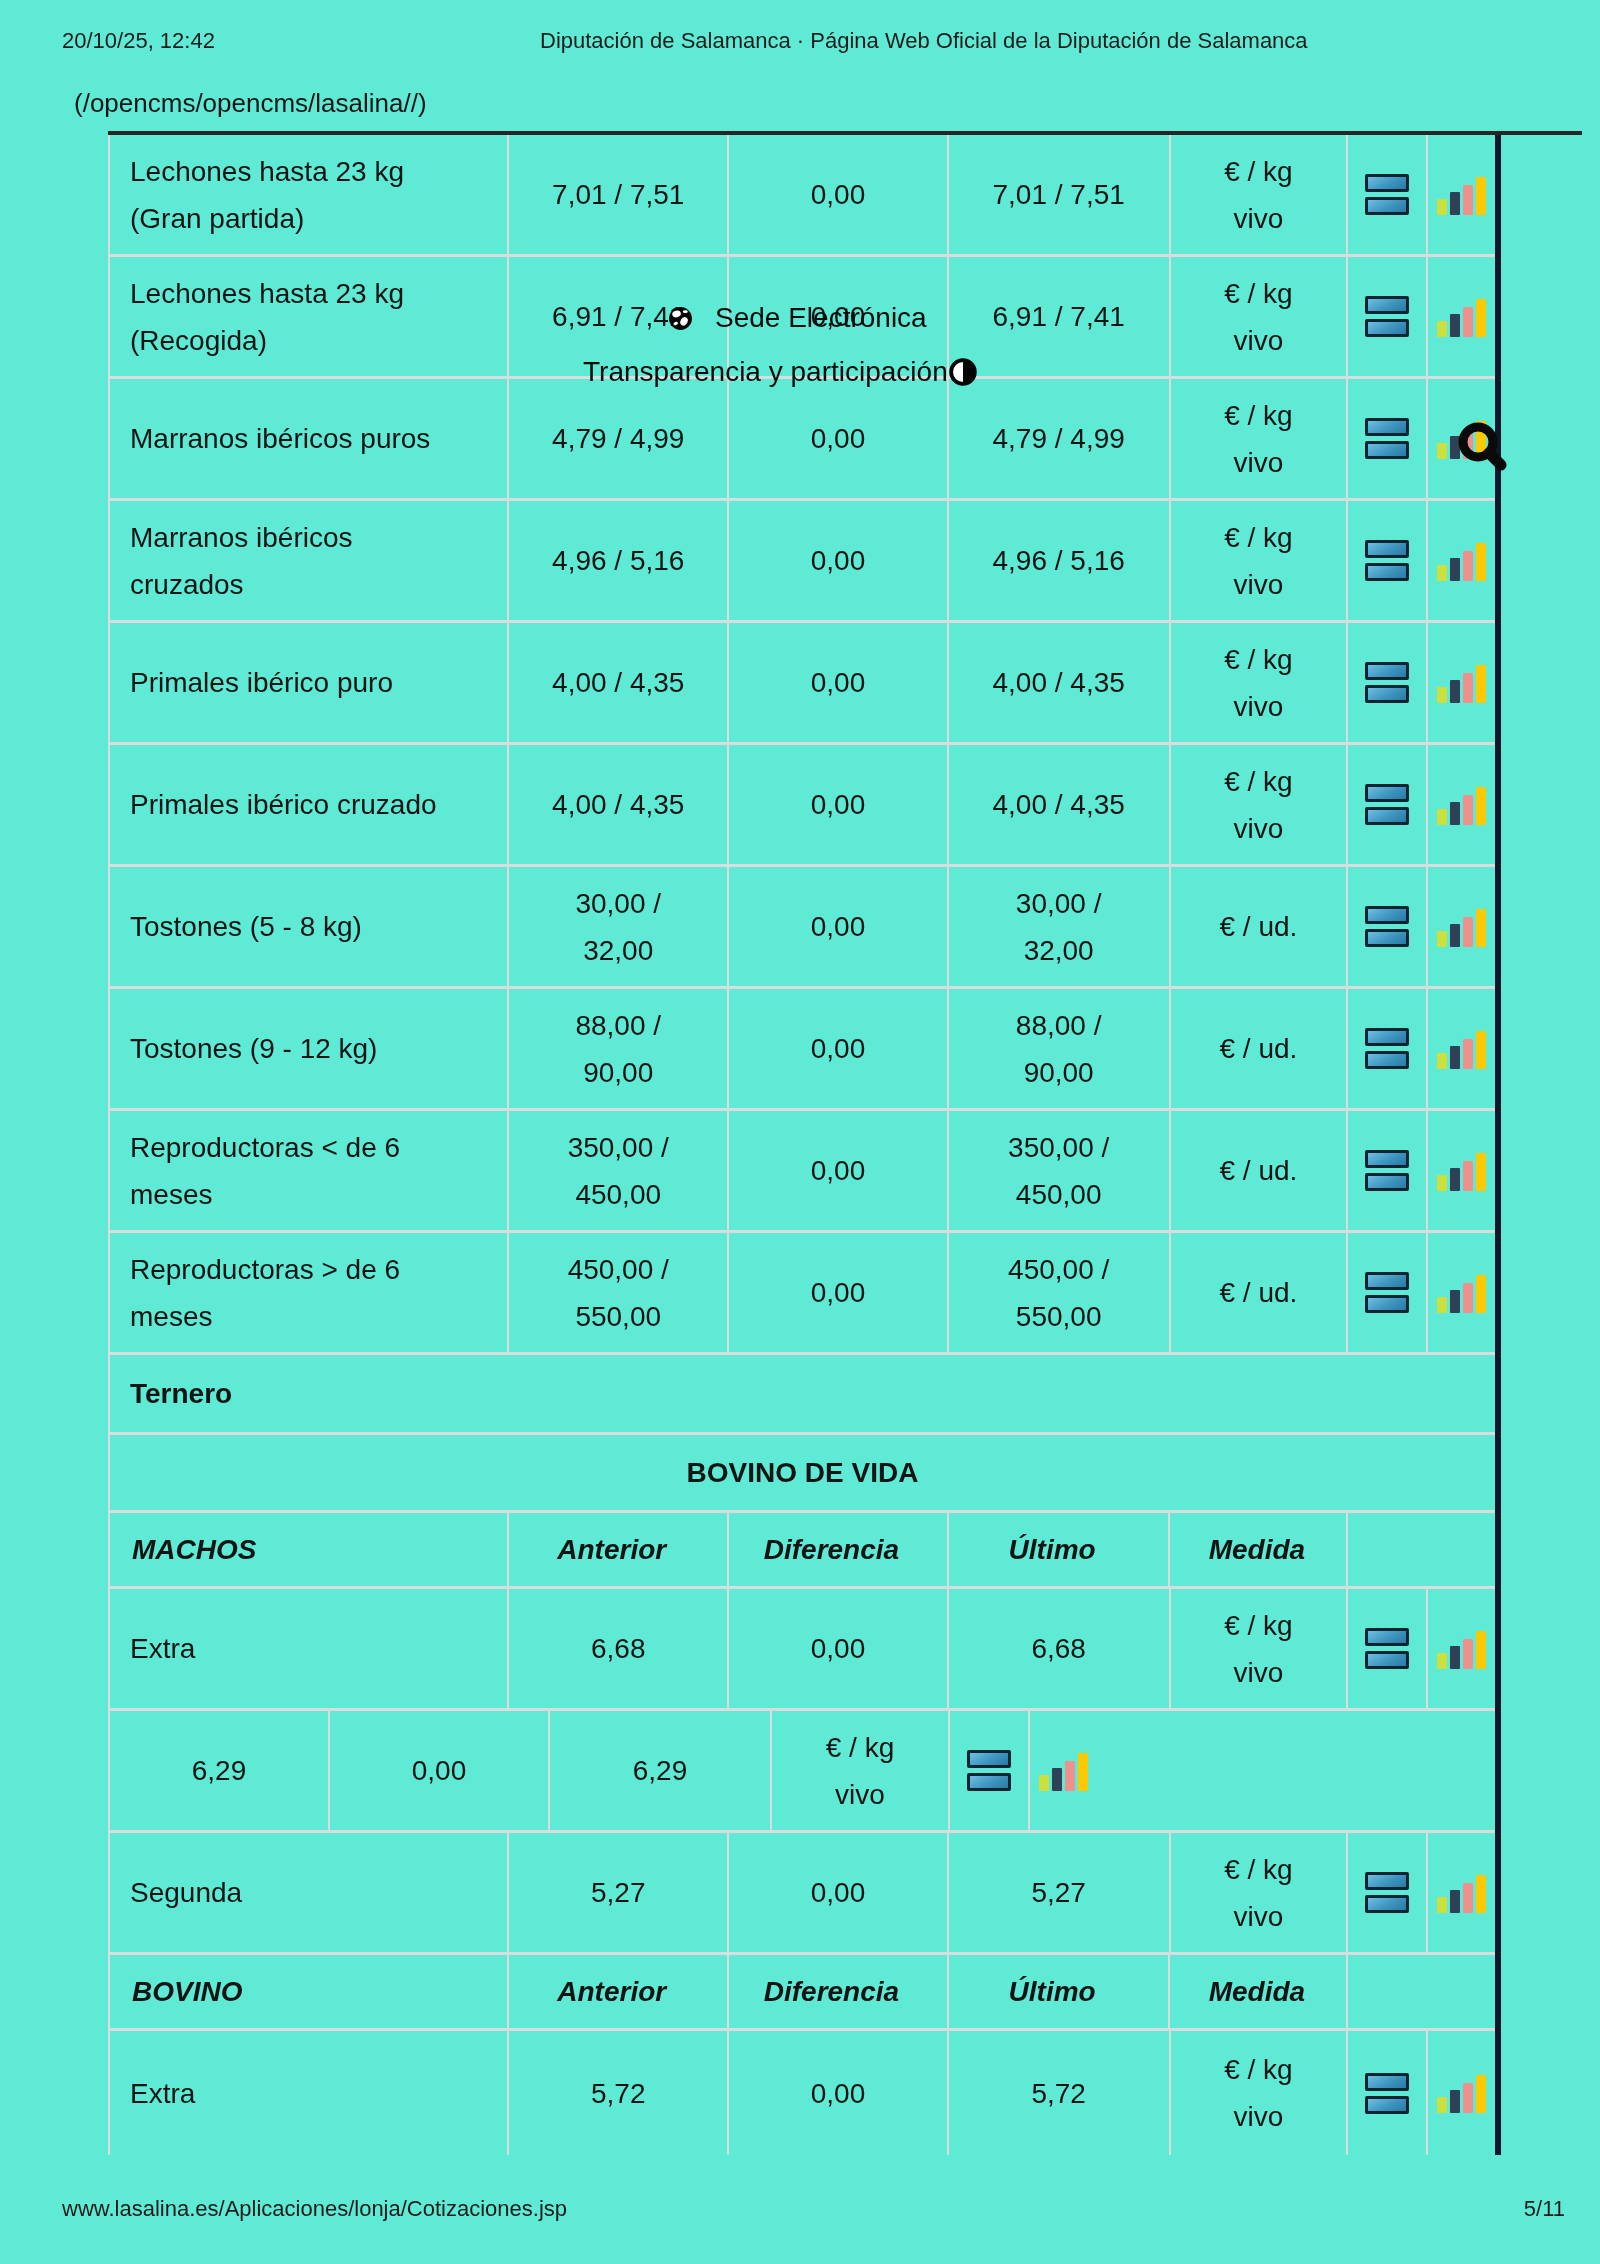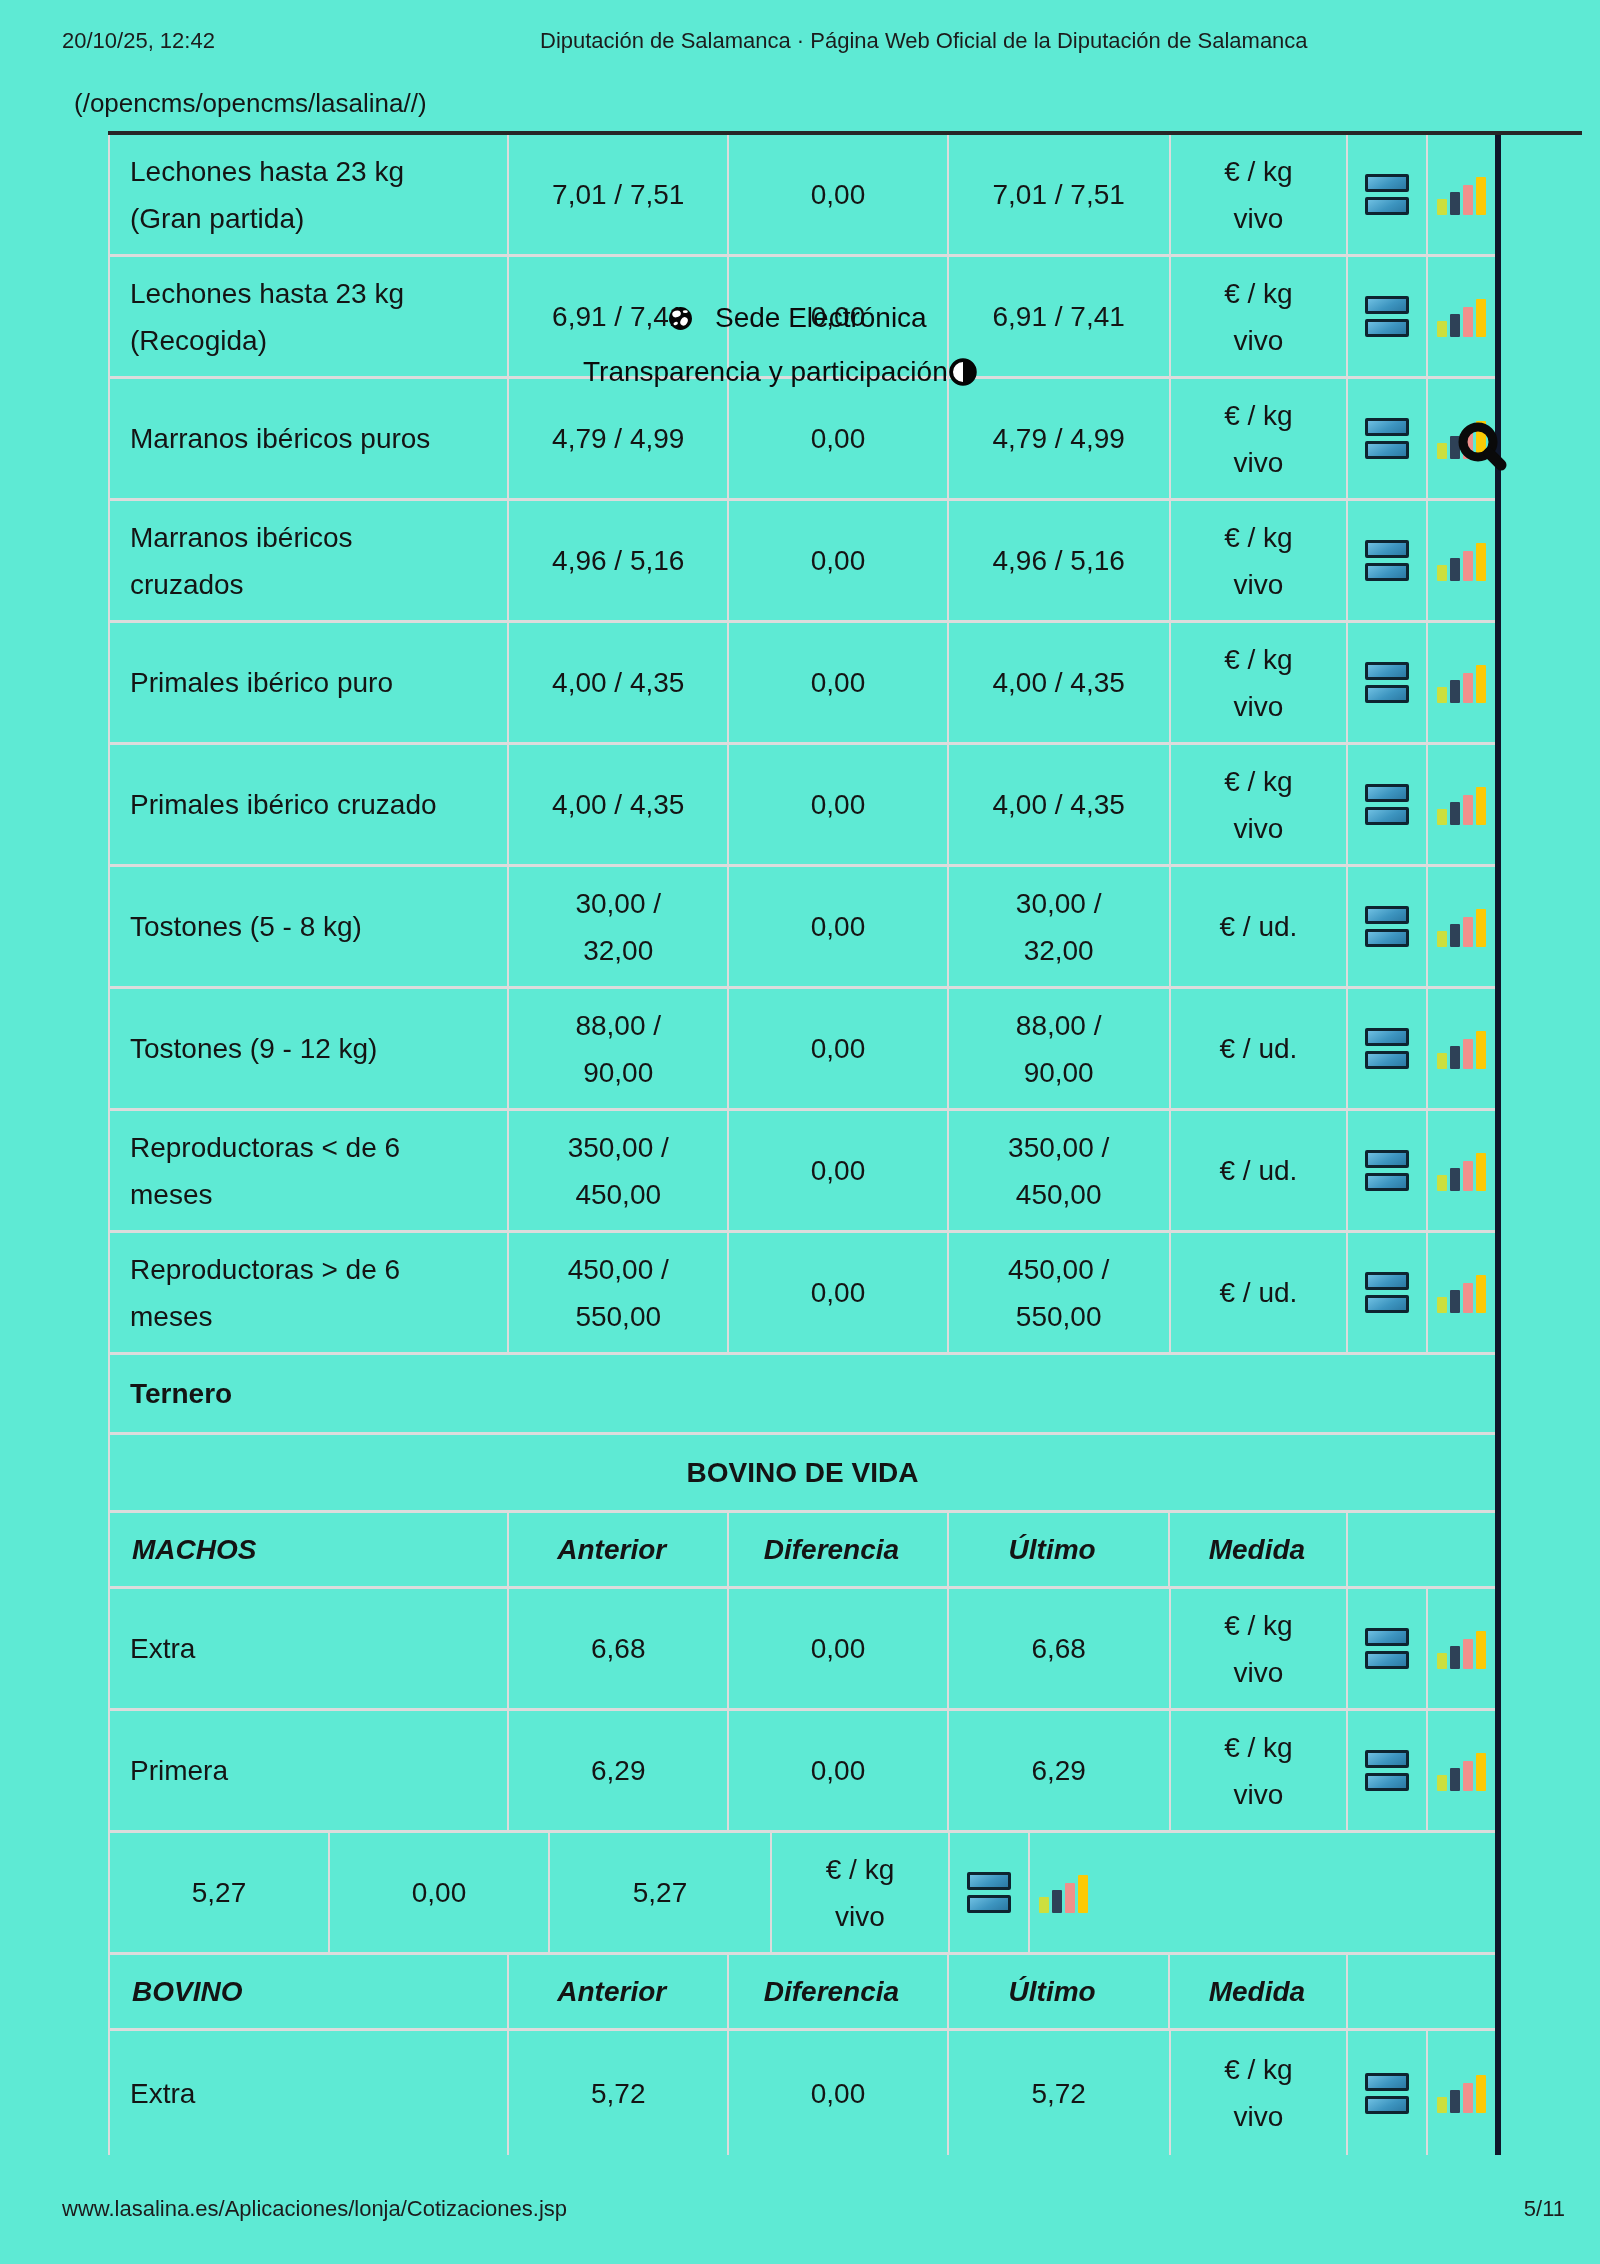--- a/index.html
+++ b/index.html
@@ -330,21 +330,20 @@
           <span class="cicon">
             <i class="b1"></i>
             <i class="b2"></i>
             <i class="b3"></i>
             <i class="b4"></i>
           </span>
         </div>
     </div>
 
     <div class="tr r-data">
-      <div class="td c-name">Primera</div>
       <div class="td c-val">6,29</div>
       <div class="td c-val">0,00</div>
       <div class="td c-ult">6,29</div>
       <div class="td c-med">€ / kg vivo</div>
       <div class="td c-ic">
           <span class="ticon">
             <span class="tbar"></span>
             <span class="tbar"></span>
           </span>
         </div>
@@ -352,20 +351,21 @@
           <span class="cicon">
             <i class="b1"></i>
             <i class="b2"></i>
             <i class="b3"></i>
             <i class="b4"></i>
           </span>
         </div>
     </div>
 
     <div class="tr r-data">
+      <div class="td c-name">Segunda</div>
       <div class="td c-val">5,27</div>
       <div class="td c-val">0,00</div>
       <div class="td c-ult">5,27</div>
       <div class="td c-med">€ / kg vivo</div>
       <div class="td c-ic">
           <span class="ticon">
             <span class="tbar"></span>
             <span class="tbar"></span>
           </span>
         </div>

